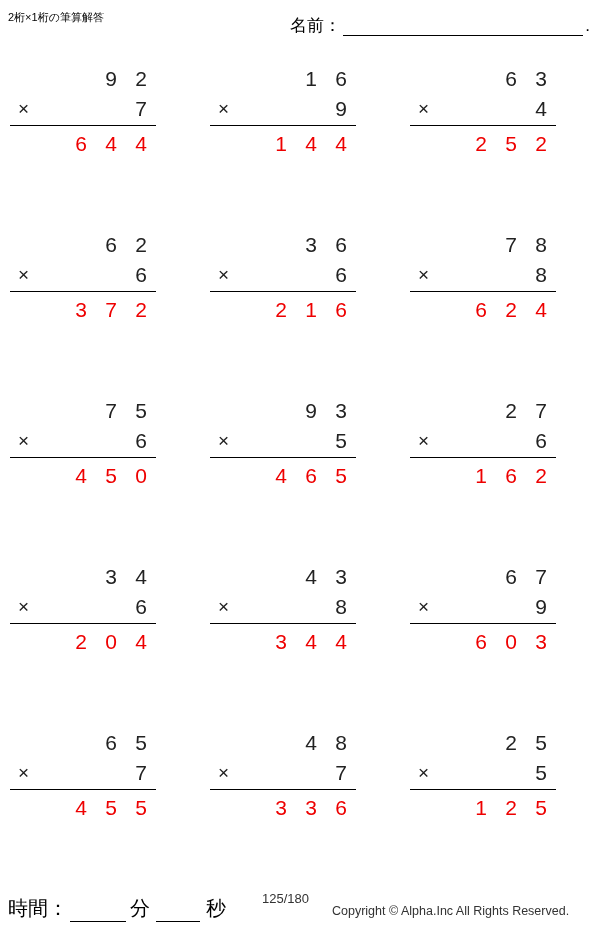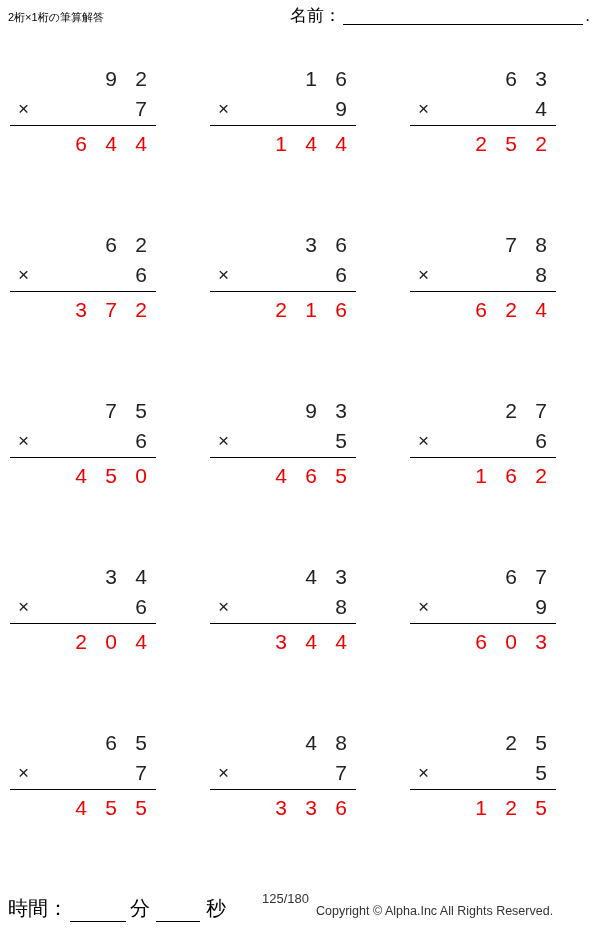--- a/index.html
+++ b/index.html
@@ -39,21 +39,21 @@
     color: #000;
     white-space: nowrap;
   }
   .name-area {
     position: absolute;
     left: 290px;
     top: 6px;
     width: 300px;
     height: 30px;
     display: flex;
-    align-items: flex-start;
+    align-items: flex-end;
   }
   .name-label {
     font-size: 17px;
     line-height: 20px;
     white-space: nowrap;
   }
   .name-line {
     flex: 1 1 auto;
     border-bottom: 1px solid #000;
     height: 18px;
@@ -161,21 +161,21 @@
   .time-unit-sec { padding-left: 6px; }
   .page-number {
     position: absolute;
     left: 262px;
     bottom: 32px;
     font-size: 13px;
     color: #333333;
   }
   .copyright {
     position: absolute;
-    left: 316px;
+    left: 332px;
     bottom: 20px;
     font-size: 12.5px;
     color: #333333;
     white-space: nowrap;
   }
 </style>
 </head>
 <body>
 
 <div class="page">

